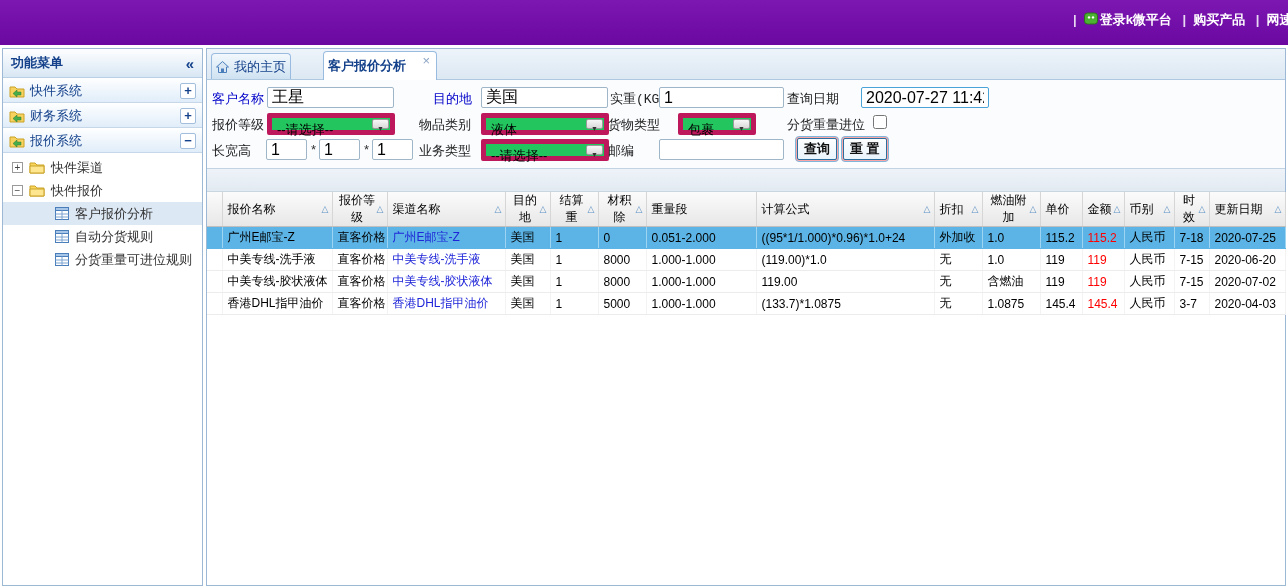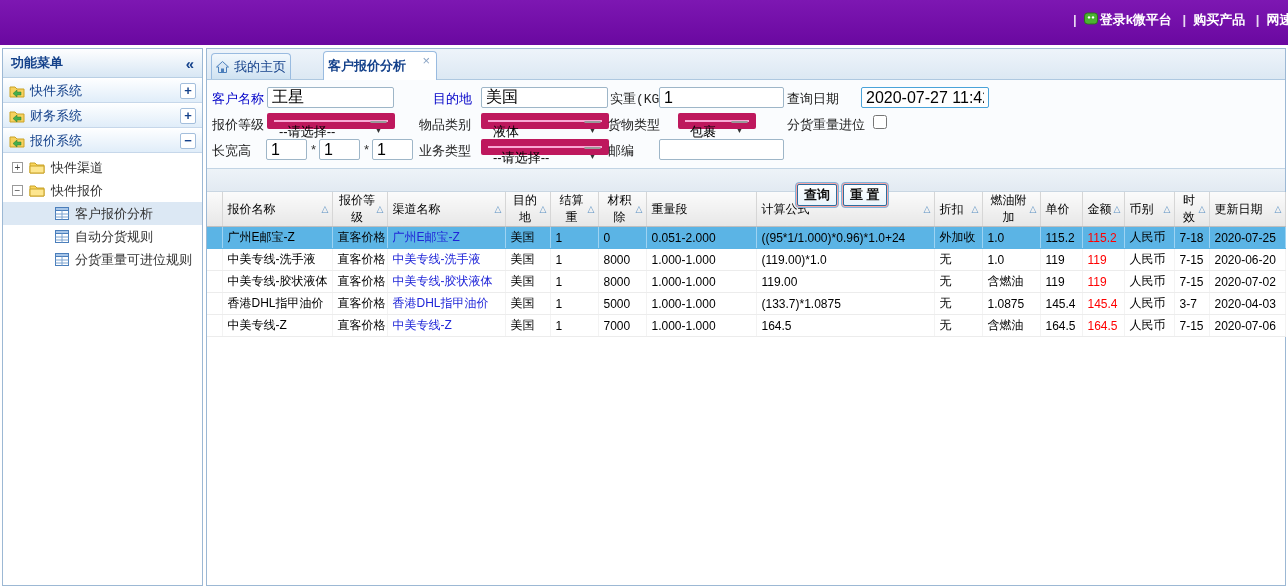--- a/index.html
+++ b/index.html
@@ -50,29 +50,29 @@
     font-weight:normal; cursor:pointer; line-height:13px; }
 
   
   .formpanel { position:relative; height:89px; background:#fafcfe; border-bottom:1px solid #c2d4e4; }
   .flabel { position:absolute; font-size:13px; color:#222; white-space:nowrap;font-family:Liberation Mono, monospace; }
   .flabel.blue { color:#0000c8; }
   .tin { position:absolute; height:21px; border:1px solid #9eb6c8; border-radius:2px;
     font-size:16px; padding:0 4px; color:#000; background:#fff;
     font-family:"Liberation Sans","DejaVu Sans",sans-serif; }
   .tin.datein { border:1px solid #49a3d9; }
-  .fakesel { position:absolute; height:16px; border:7px solid #be185d; border-radius:2px;
-    background:#f9a8d4; font-size:13px; color:#000; cursor:pointer; }
+  .fakesel { position:absolute; height:22px; border:5px solid #be185d; border-radius:2px;
+    background:#22c55e; font-size:13px; color:#000; cursor:pointer; }
   .fakesel .sv { position:absolute; left:5px; top:3px; white-space:nowrap; }
   .fakesel .arrowbtn { position:absolute; right:1px; top:1px; bottom:1px; width:17px;
     border:1px solid #9a9a9a; border-radius:2px; background:linear-gradient(#f7f7f7,#d9d9d9);
     color:#333; font-size:7px; text-align:center; line-height:18px; }
   .star { position:absolute; font-size:13px; color:#333; }
   .btn { position:absolute; border:1px solid #7fb6dc; border-radius:4px; background:#fca5a5;
-    padding:1px; cursor:pointer;margin-top:46px; }
+    padding:1px; cursor:pointer; }
   .btn .inner { display:block; border:1px solid #2c6e9e; border-radius:2px;
     background:linear-gradient(#fdfeff,#eaf4fb); padding:1px 6px; font-size:13px;
     font-weight:bold; color:#111; white-space:nowrap; }
   .chk { position:absolute; width:14px; height:14px; }
 
   .gapband { height:23px; background:linear-gradient(#edf3f8,#e2eaf2); border-bottom:1px solid #c9d6e2; }
 
   
   table.grid { width:1078px; border-collapse:collapse; table-layout:fixed; font-size:12px; }
   .grid th { height:22px; background:linear-gradient(#fbfbfb,#e7e7e7);
@@ -447,33 +447,15 @@
         <td>1.000-1.000</td>
         <td>(133.7)*1.0875</td>
         <td>无</td>
         <td>1.0875</td>
         <td>145.4</td>
         <td class="amt">145.4</td>
         <td>人民币</td>
         <td>3-7</td>
         <td>2020-04-03</td>
       </tr>
-      <tr>
-        <td></td>
-        <td>中美专线-Z</td>
-        <td>直客价格</td>
-        <td><a class="chlink">中美专线-Z</a></td>
-        <td>美国</td>
-        <td>1</td>
-        <td>7000</td>
-        <td>1.000-1.000</td>
-        <td>164.5</td>
-        <td>无</td>
-        <td>含燃油</td>
-        <td>164.5</td>
-        <td class="amt">164.5</td>
-        <td>人民币</td>
-        <td>7-15</td>
-        <td>2020-07-06</td>
-      </tr>
     </tbody>
   </table>
 </div>
 
 </body></html>

